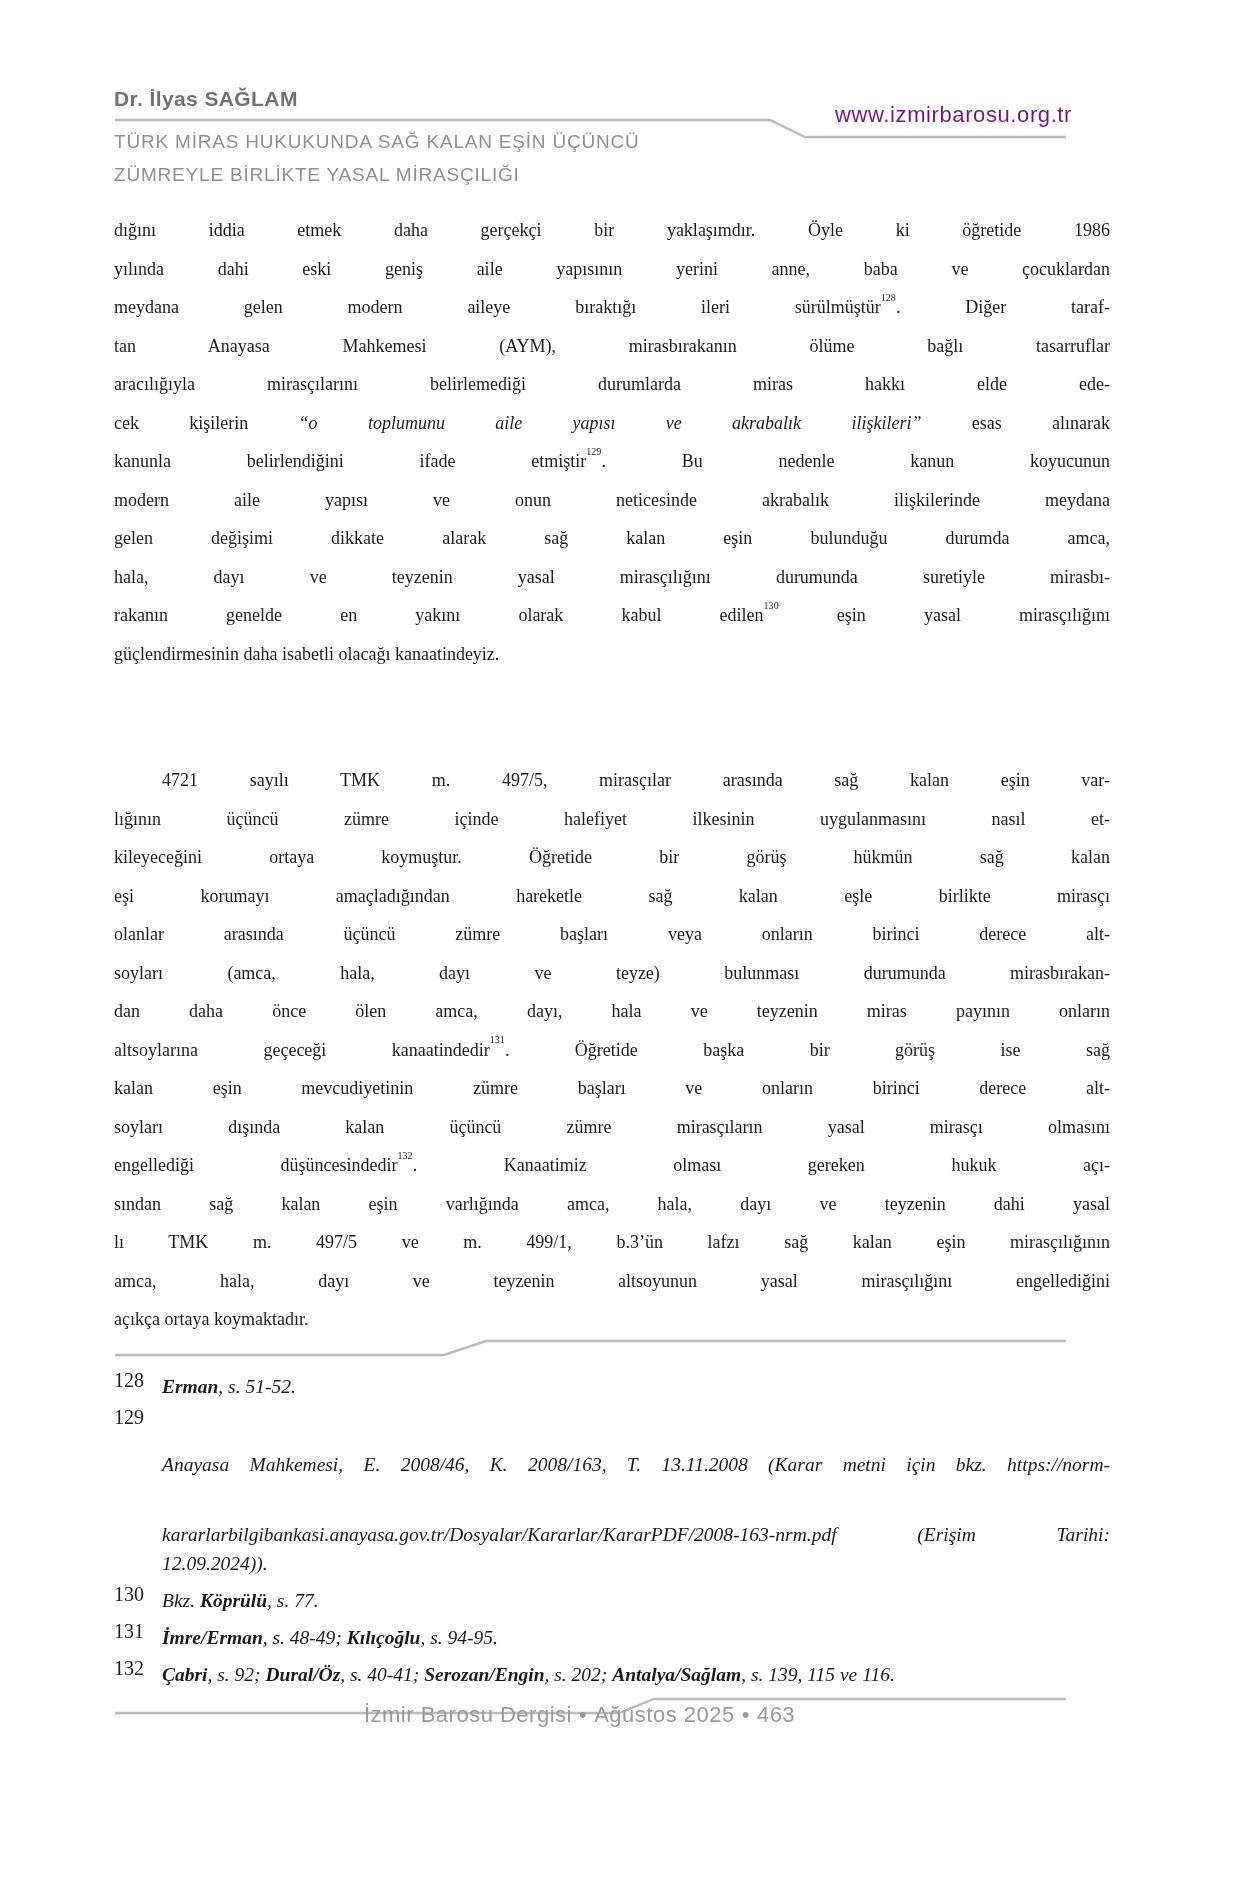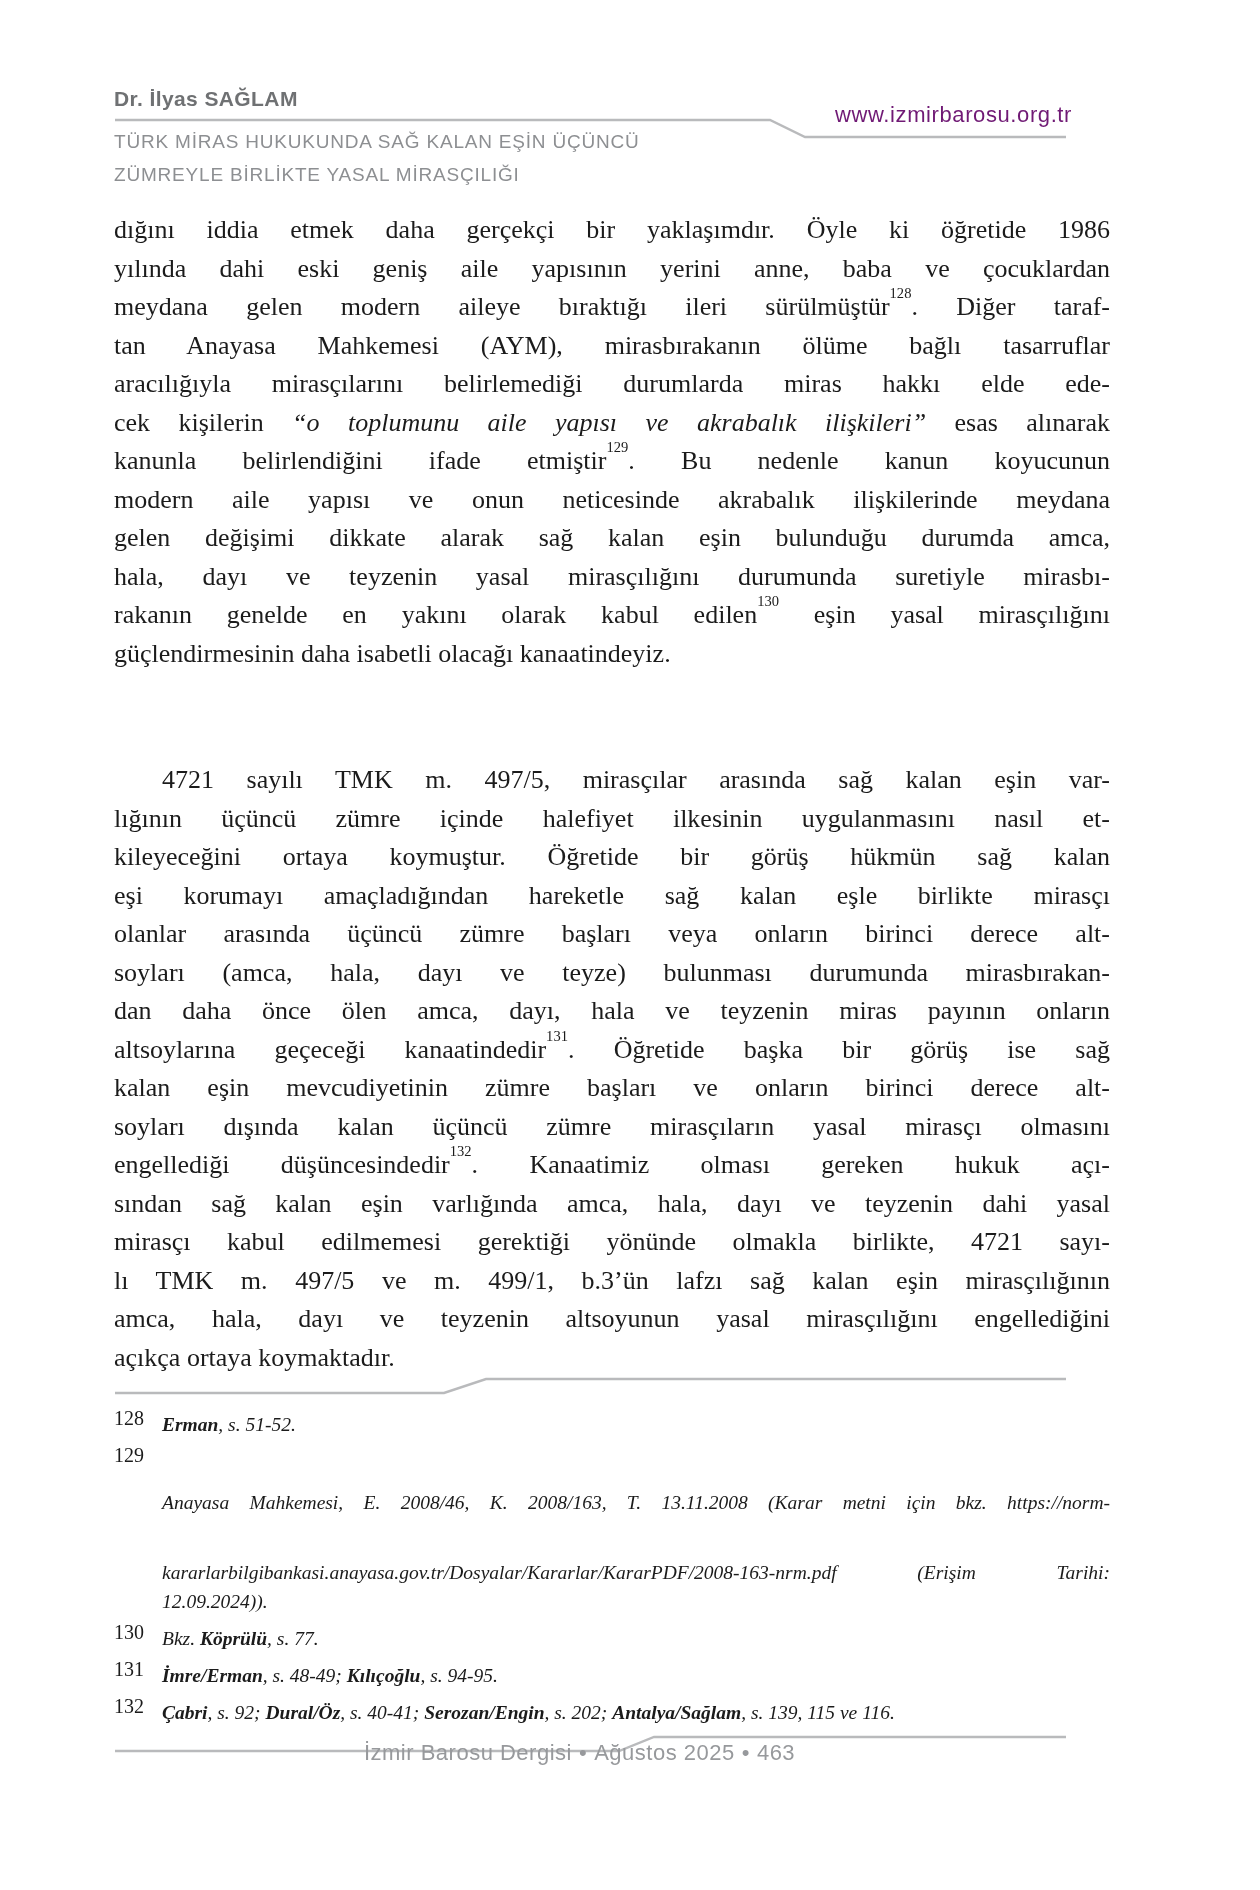--- a/index.html
+++ b/index.html
@@ -28,21 +28,21 @@
     font-size:19px;color:#8d8f92;letter-spacing:.8px;line-height:33px;
     font-weight:400;
   }
   .site{
     position:absolute;top:16px;right:38px;
     font-family:"Liberation Sans","DejaVu Sans",sans-serif;
     font-size:22px;color:#701a75;letter-spacing:.6px;
   }
   
   .bodytext{margin-top:17px;}
-  .para{font-size:26px;}
+  .para{font-size:18px;}
   .para + .para{margin-top:88px;}
   .line{
     line-height:38.5px;height:38.5px;
     text-align:justify;text-align-last:justify;
     overflow:visible;
   }
   .line.last{text-align-last:left;}
   .line.indent{text-indent:48px;}
   .line sup{
     font-size:.56em;line-height:0;position:relative;top:-.5em;
@@ -111,21 +111,20 @@
           <div class="line">kileyeceğini ortaya koymuştur. Öğretide bir görüş hükmün sağ kalan</div>
           <div class="line">eşi korumayı amaçladığından hareketle sağ kalan eşle birlikte mirasçı</div>
           <div class="line">olanlar arasında üçüncü zümre başları veya onların birinci derece alt-</div>
           <div class="line">soyları (amca, hala, dayı ve teyze) bulunması durumunda mirasbırakan-</div>
           <div class="line">dan daha önce ölen amca, dayı, hala ve teyzenin miras payının onların</div>
           <div class="line">altsoylarına geçeceği kanaatindedir<sup>131</sup>. Öğretide başka bir görüş ise sağ</div>
           <div class="line">kalan eşin mevcudiyetinin zümre başları ve onların birinci derece alt-</div>
           <div class="line">soyları dışında kalan üçüncü zümre mirasçıların yasal mirasçı olmasını</div>
           <div class="line">engellediği düşüncesindedir<sup>132</sup>. Kanaatimiz olması gereken hukuk açı-</div>
           <div class="line">sından sağ kalan eşin varlığında amca, hala, dayı ve teyzenin dahi yasal</div>
-          <div class="line">mirasçı kabul edilmemesi gerektiği yönünde olmakla birlikte, 4721 sayı-</div>
           <div class="line">lı TMK m. 497/5 ve m. 499/1, b.3’ün lafzı sağ kalan eşin mirasçılığının</div>
           <div class="line">amca, hala, dayı ve teyzenin altsoyunun yasal mirasçılığını engellediğini</div>
           <div class="line last">açıkça ortaya koymaktadır.</div>
         </div>
       </div>
   </main>
 
   <svg class="fn-rule" width="953" height="19" viewBox="0 0 953 19">
     <polyline points="1,16 330,16 372,2 952,2"></polyline>
   </svg>

